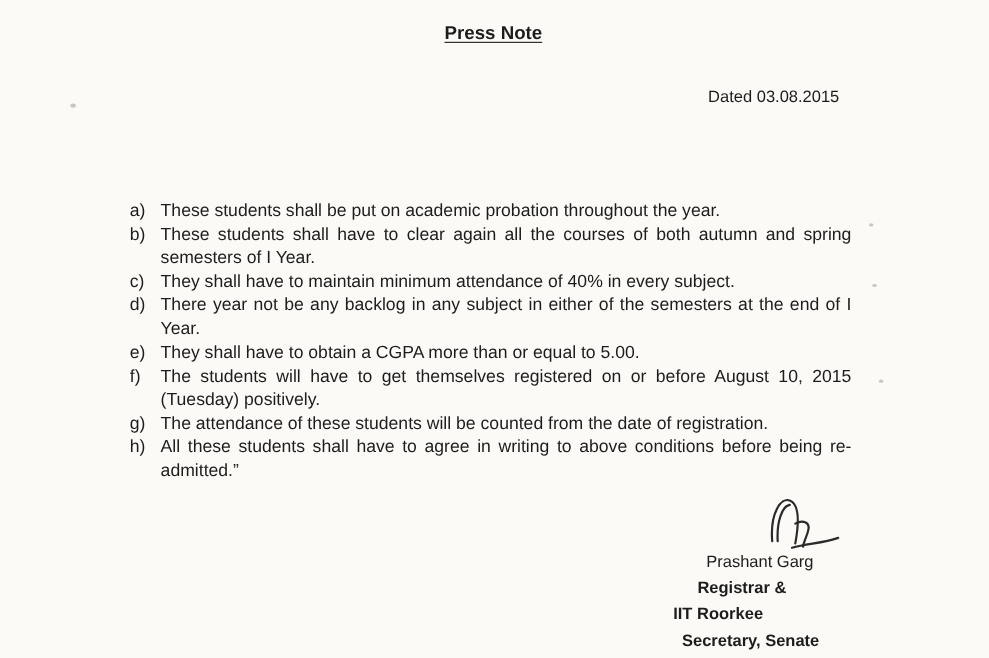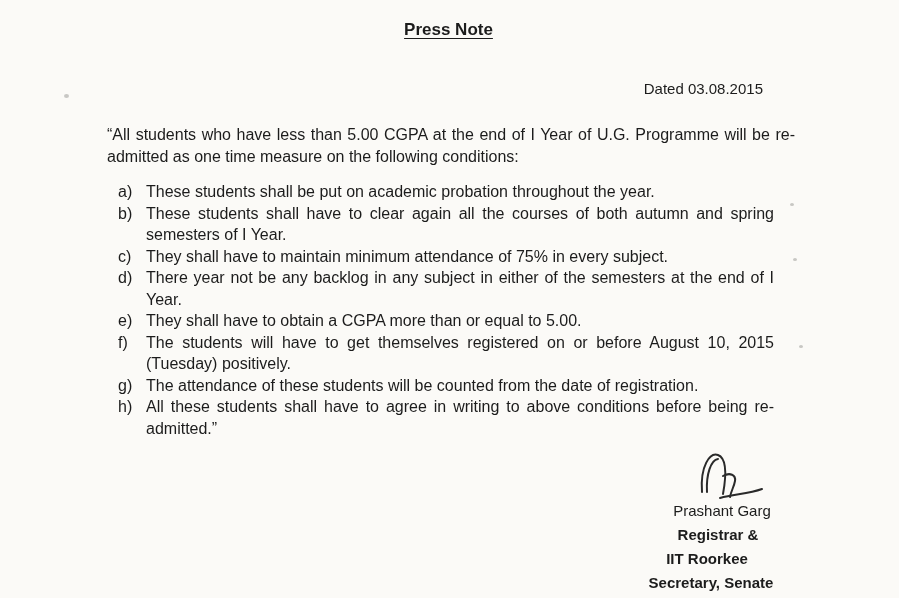--- a/index.html
+++ b/index.html
@@ -61,21 +61,21 @@
   .cond-text {
     flex: 1 1 auto;
     text-align: justify;
   }
 
   .signature-block {
     position: absolute;
     top: 448px;
     left: 612px;
     width: 190px;
-    text-align: center;
+    text-align: left;
   }
   .signature-scribble {
     margin-left: 78px;
     display: block;
   }
   .sig-name {
     font-size: 15px;
     margin-top: 2px;
     padding-left: 30px;
   }
@@ -99,34 +99,33 @@
 <body>
 
 <div class="page">
 
   <div class="title">
     <span class="title-text">Press Note</span>
   </div>
 
   <div class="dateline">Dated 03.08.2015</div>
 
-  <div class="intro">“All students who have less than 5.00 CGPA at the end of I Year of U.G. Programme will be re-admitted as one time measure on the following conditions:</div>
 
   <div class="conditions">
     <div class="cond-item">
       <span class="cond-label">a)</span>
       <span class="cond-text">These students shall be put on academic probation throughout the year.</span>
     </div>
     <div class="cond-item">
       <span class="cond-label">b)</span>
       <span class="cond-text">These students shall have to clear again all the courses of both autumn and spring semesters of I Year.</span>
     </div>
     <div class="cond-item">
       <span class="cond-label">c)</span>
-      <span class="cond-text">They shall have to maintain minimum attendance of 75% in every subject.</span>
+      <span class="cond-text">They shall have to maintain minimum attendance of 40% in every subject.</span>
     </div>
     <div class="cond-item">
       <span class="cond-label">d)</span>
       <span class="cond-text">There year not be any backlog in any subject in either of the semesters at the end of I Year.</span>
     </div>
     <div class="cond-item">
       <span class="cond-label">e)</span>
       <span class="cond-text">They shall have to obtain a CGPA more than or equal to 5.00.</span>
     </div>
     <div class="cond-item">

